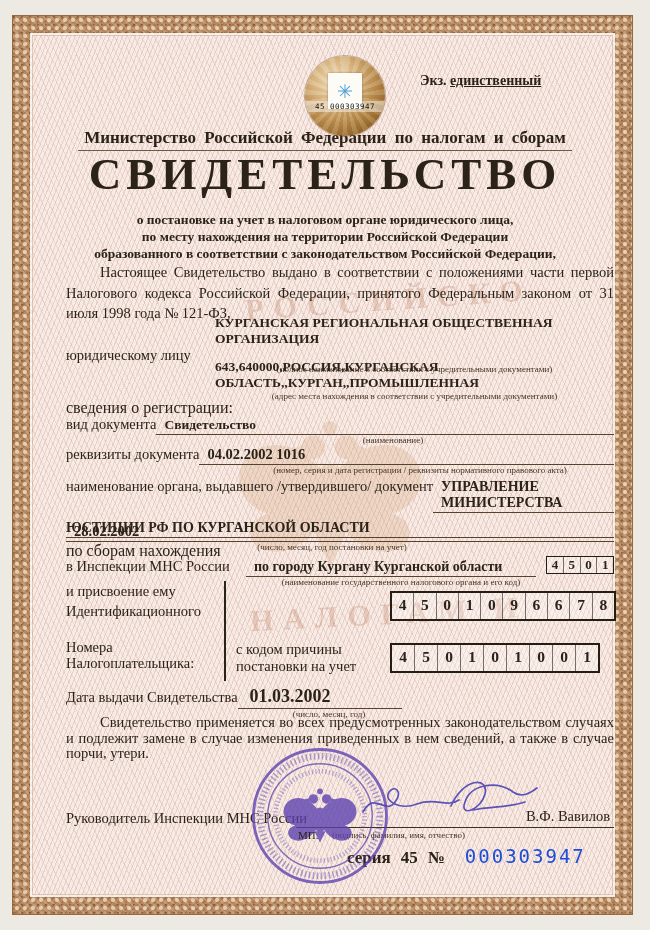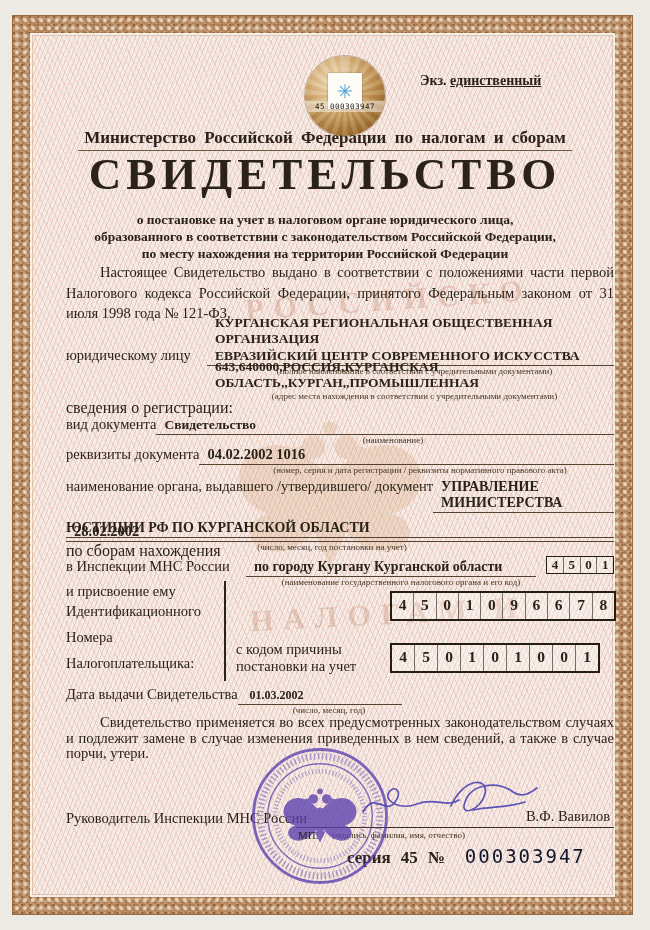--- a/index.html
+++ b/index.html
@@ -77,21 +77,21 @@
   .sig{position:absolute;left:355px;top:770px;z-index:4;}
   .footer-label{position:absolute;left:66px;top:810px;font-size:14.5px;z-index:3;}
   .sigline{position:absolute;left:296px;right:36px;top:811px;height:16px;
     border-bottom:1px solid #3c2f20;z-index:2;}
   .head-name{position:absolute;right:40px;top:808px;font-size:14.5px;z-index:3;}
   .sig-cap{position:absolute;left:332px;top:830px;z-index:3;}
   .mp{position:absolute;left:298px;top:829px;font-size:11px;z-index:5;}
   .series{position:absolute;left:347px;top:845px;font-size:17px;font-weight:bold;z-index:3;
     display:flex;gap:10px;align-items:baseline;}
   .series .numval{font-family:"DejaVu Sans Mono",monospace;font-weight:normal;font-size:19px;
-    letter-spacing:2px;color:#0f172a;margin-left:10px;}
+    letter-spacing:2px;color:#1d4ed8;margin-left:10px;}
 </style>
 </head>
 <body>
 
 <div id="page">
   <div class="frame">
     <div class="inner"></div>
   </div>
 
   <div class="wm-text" style="left:245px;top:283px;transform:rotate(-4deg);">РОССИЙСКО</div>
@@ -122,31 +122,30 @@
     <span>Экз.</span>
     <span class="uw">единственный</span>
   </div>
 
   <div class="ministry">
     <span>Министерство Российской Федерации по налогам и сборам</span>
   </div>
   <div class="title">СВИДЕТЕЛЬСТВО</div>
   <div class="subtitle">
     <div>о постановке на учет в налоговом органе юридического лица,</div>
+    <div>по месту нахождения на территории Российской Федерации</div>
     <div>образованного в соответствии с законодательством Российской Федерации,</div>
-    <div>по месту нахождения на территории Российской Федерации</div>
   </div>
 
   <div class="par" style="top:262px;">Настоящее Свидетельство выдано в соответствии с положениями части первой Налогового кодекса  Российской  Федерации,  принятого  Федеральным  законом  от  31  июля 1998 года № 121-ФЗ,</div>
 
   <div class="block" style="top:315px;">
     <div class="ml v" style="font-size:13.5px;">КУРГАНСКАЯ РЕГИОНАЛЬНАЯ ОБЩЕСТВЕННАЯ ОРГАНИЗАЦИЯ</div>
     <div class="row">
       <span class="lbl" style="width:141px;">юридическому лицу</span>
-      <span class="val v u">ЕВРАЗИЙСКИЙ ЦЕНТР СОВРЕМЕННОГО ИСКУССТВА</span>
     </div>
     <div class="cap ml" style="text-align:center;">(полное наименование в соответствии с учредительными документами)</div>
   </div>
 
   <div class="block" style="top:359px;">
     <div class="ml v" style="font-size:13.5px;">643,640000,РОССИЯ,КУРГАНСКАЯ ОБЛАСТЬ,,КУРГАН,,ПРОМЫШЛЕННАЯ</div>
     <div class="cap ml" style="text-align:center;">(адрес места нахождения в соответствии с учредительными документами)</div>
   </div>
 
   <div class="block" style="top:416px;">
@@ -194,21 +193,21 @@
           <span class="cell">0</span>
           <span class="cell">1</span>
         </span>
     </div>
     <div class="cap" style="margin-left:185px;width:300px;text-align:center;">(наименование государственного налогового органа и его код)</div>
   </div>
 
   <div class="innblock">
     <div class="abs" style="left:0;top:0;font-size:14.5px;">и присвоение ему</div>
     <div class="abs" style="left:0;top:20px;font-size:14.5px;">Идентификационного</div>
-    <div class="abs" style="left:0;top:46px;font-size:14.5px;">Номера</div>
+    <div class="abs" style="left:0;top:56px;font-size:14.5px;">Номера</div>
     <div class="abs" style="left:0;top:72px;font-size:14.5px;">Налогоплательщика:</div>
     <div class="divider"></div>
 
     <div class="dbox abs" style="left:324px;top:8px;width:222px;height:26px;">
         <span class="cell">4</span>
         <span class="cell">5</span>
         <span class="cell">0</span>
         <span class="cell">1</span>
         <span class="cell">0</span>
         <span class="cell">9</span>
@@ -231,21 +230,21 @@
         <span class="cell">1</span>
         <span class="cell">0</span>
         <span class="cell">0</span>
         <span class="cell">1</span>
       </div>
   </div>
 
   <div class="block" style="top:686px;">
     <div class="row">
       <span class="lbl">Дата выдачи Свидетельства</span>
-      <span class="v u" style="width:150px;font-size:12px;padding:0 2px 1px 12px;">01.03.2002</span>
+      <span class="v u" style="width:150px;font-size:18px;padding:0 2px 1px 12px;">01.03.2002</span>
     </div>
     <div class="cap" style="margin-left:188px;width:150px;text-align:center;">(число, месяц, год)</div>
   </div>
 
   <div class="par" style="top:715px;line-height:15.5px;">Свидетельство  применяется  во  всех  предусмотренных  законодательством  случаях и подлежит замене в случае изменения приведенных в нем сведений,  а также  в случае порчи, утери.</div>
 
   <svg class="stamp" width="152" height="152" viewBox="0 0 160 160">
     <g fill="none" stroke="#5b3fae">
       <circle cx="80" cy="80" r="70" stroke-width="3" opacity=".85"></circle>
       <circle cx="80" cy="80" r="55" stroke-width="1.5" opacity=".8"></circle>

